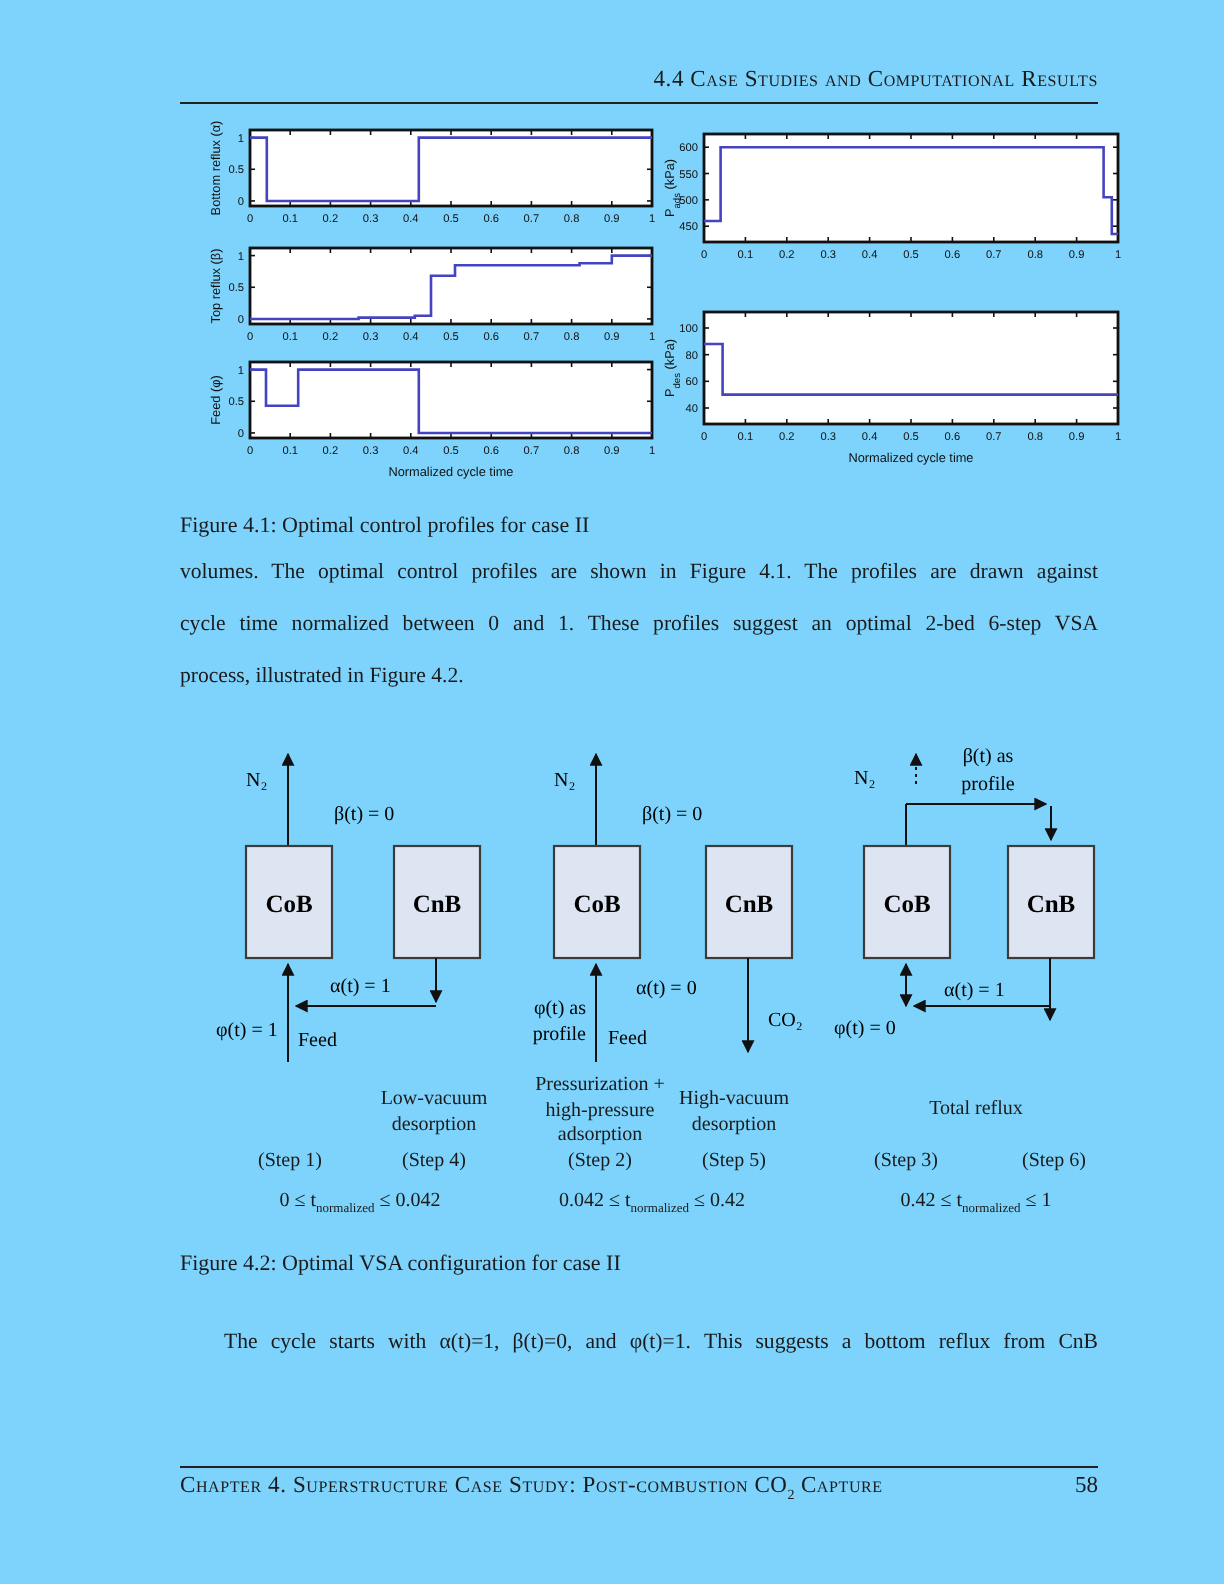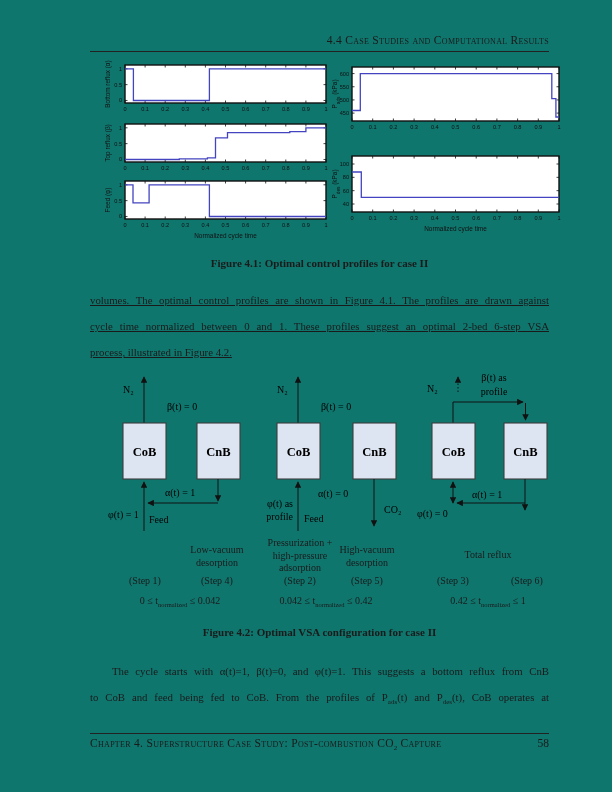--- a/index.html
+++ b/index.html
@@ -1,22 +1,22 @@
 <!DOCTYPE html>
 <html><head>
 <meta charset="utf-8">
 <style>
   html,body{margin:0;padding:0;background:#888;}
-  .page{width:612px;height:792px;position:relative;background:#0f766e;margin:0 auto;
+  .page{width:612px;height:792px;position:relative;background:#7dd3fc;margin:0 auto;
         font-family:"Liberation Serif","DejaVu Serif",serif;color:#1a1a1a;overflow:hidden;}
   .abs{position:absolute;}
   .sc{font-variant:small-caps;letter-spacing:.3px;}
   .header-line{left:90px;width:459px;top:34px;font-size:11.5px;text-align:right;}
   .header-rule{left:90px;width:459px;top:51px;border-top:1.2px solid #222;height:0;}
-  .caption{left:90px;width:459px;text-align:center;font-size:11px;font-weight:bold;}
+  .caption{left:90px;width:459px;text-align:left;font-size:11px;}
   .para{left:90px;width:459px;font-size:10.8px;line-height:26px;}
   .para .jline{text-align:justify;text-align-last:justify;}
   .para .jline.last{text-align:center;text-align-last:left;}
   .indent1{padding-left:22px;}
   sub{font-size:7px;}
   svg{overflow:visible;}
   .tick{font:5.6px "Liberation Sans","DejaVu Sans",sans-serif;fill:#111;}
   .axlabel{font:6.4px "Liberation Sans","DejaVu Sans",sans-serif;fill:#111;}
   .dg-box{fill:#dde5f2;stroke:#3c3c3c;stroke-width:1.1;}
   .dg-line{stroke:#111;stroke-width:1;fill:none;}
@@ -279,21 +279,21 @@
       <line x1="19" y1="12" x2="21.5" y2="12" stroke="#111" stroke-width="0.8"></line>
       <line x1="226" y1="12" x2="223.5" y2="12" stroke="#111" stroke-width="0.8"></line>
       <text x="16" y="14" text-anchor="end" class="tick">100</text>
       <polyline points="19.0,20.0 28.3,20.0 28.3,45.3 226.0,45.3" fill="none" stroke="#4444c0" stroke-width="1.3" stroke-linejoin="miter"></polyline>
       <text x="4" y="32" text-anchor="middle" class="axlabel" transform="rotate(-90 4 32)"><tspan>P</tspan><tspan baseline-shift="sub" font-size="4.8">des</tspan><tspan> (kPa)</tspan></text>
       <text x="122.5" y="79" text-anchor="middle" class="axlabel">Normalized cycle time</text>
     </svg>
 
   <div class="abs caption" style="top:257px;">Figure 4.1: Optimal control profiles for case II</div>
 
-  <div class="abs para" style="top:287px;text-decoration:underline;">
+  <div class="abs para" style="top:273px;">
     <div class="jline">volumes. The optimal control profiles are shown in Figure 4.1. The profiles are drawn against</div>
     <div class="jline">cycle time normalized between 0 and 1. These profiles suggest an optimal 2-bed 6-step VSA</div>
     <div class="jline last">process, illustrated in Figure 4.2.</div>
   </div>
 
   <svg class="abs" style="left:95px;top:368px;" width="472" height="170" viewBox="0 0 472 170">
     <defs>
       <marker id="ah" viewBox="0 0 10 10" refX="9" refY="5" markerWidth="6.5" markerHeight="6.5" orient="auto-start-reverse">
         <path d="M0 0 L10 5 L0 10 z" fill="#111"></path>
       </marker>
@@ -365,21 +365,20 @@
   <div class="abs steptag" style="left:497px;top:575px;width:60px;">(Step 6)</div>
 
   <div class="abs trange" style="left:105px;top:595px;width:150px;"><span>0 ≤ t</span><sub>normalized</sub><span> ≤ 0.042</span></div>
   <div class="abs trange" style="left:251px;top:595px;width:150px;"><span>0.042 ≤ t</span><sub>normalized</sub><span> ≤ 0.42</span></div>
   <div class="abs trange" style="left:413px;top:595px;width:150px;"><span>0.42 ≤ t</span><sub>normalized</sub><span> ≤ 1</span></div>
 
   <div class="abs caption" style="top:626px;">Figure 4.2: Optimal VSA configuration for case II</div>
 
   <div class="abs para" style="top:658px;">
     <div class="jline indent1">The cycle starts with α(t)=1, β(t)=0, and φ(t)=1. This suggests a bottom reflux from CnB</div>
-    <div class="jline"><span>to CoB and feed being fed to CoB. From the profiles of P</span><sub>ads</sub><span>(t) and P</span><sub>des</sub><span>(t), CoB operates at</span></div>
   </div>
 
   <div class="abs footer-rule"></div>
   <div class="abs footer-line">
     <span><span class="sc">Chapter 4. Superstructure Case Study: Post-combustion CO</span><sub>2</sub><span class="sc"> Capture</span></span>
     <span>58</span>
   </div>
 
 </div>
 

